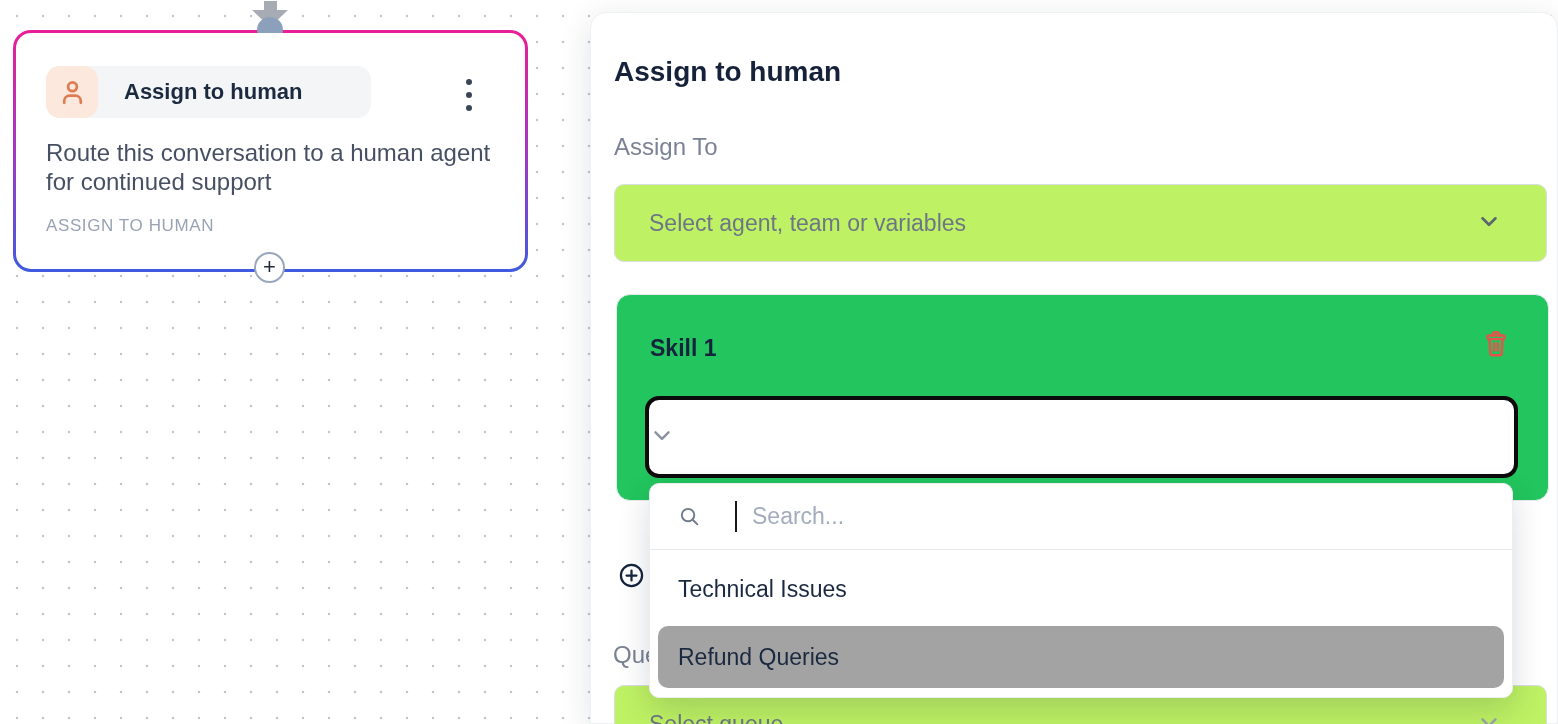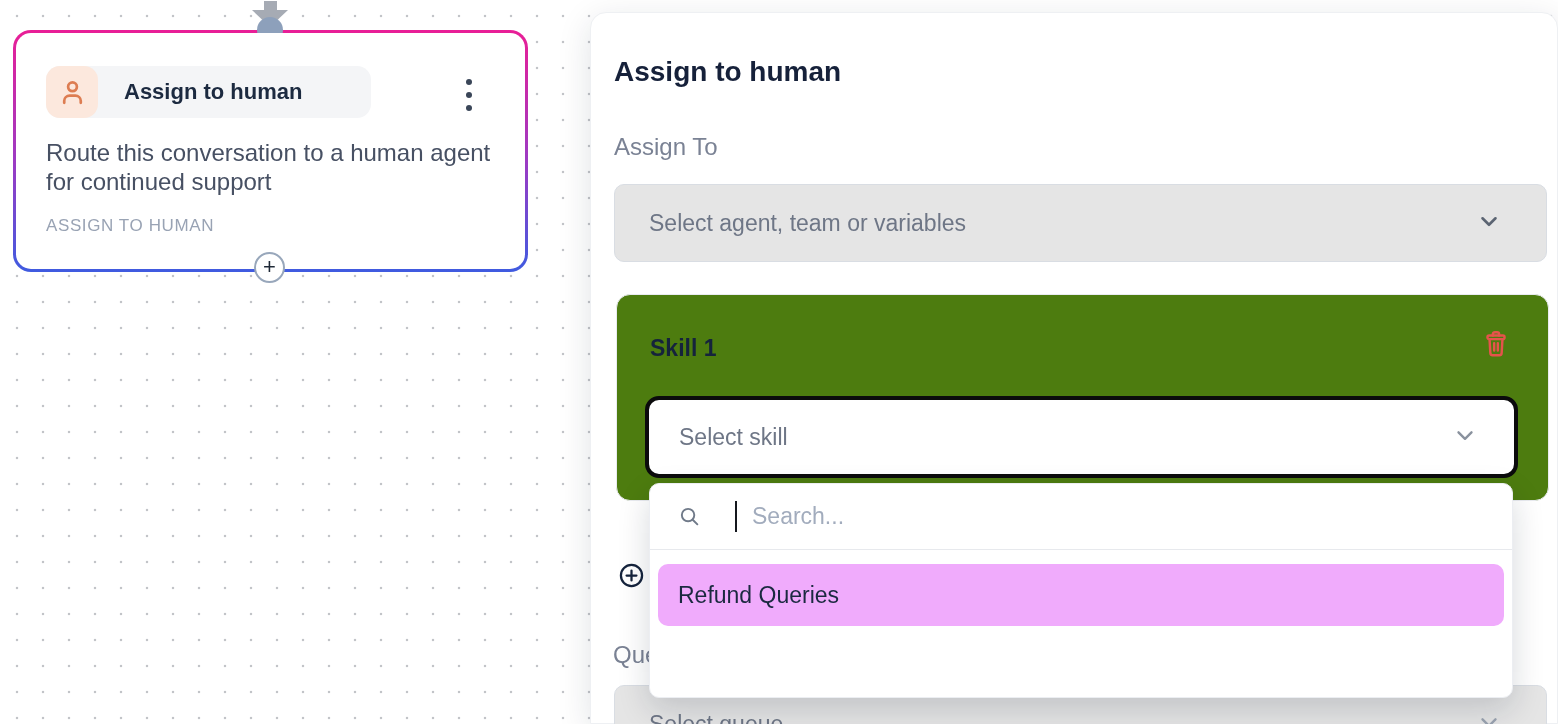--- a/index.html
+++ b/index.html
@@ -47,31 +47,31 @@
   .panel { position:absolute; left:590px; top:12px; width:968px; height:712px;
     background:#fff; border-radius:16px 16px 0 0; border:1px solid #eef0f3;
     box-shadow:0 8px 34px rgba(18,30,52,0.12); }
 
   .panel-title { position:absolute; left:23px; top:43px; font-size:28px;
     font-weight:700; color:#16213a; }
   .field-label { position:absolute; font-size:24px; color:#7a8294; }
   .lbl-assign { left:23px; top:120px;text-align:right; }
   .lbl-queue  { left:22px; top:628px; }
 
-  .select-field { position:absolute; background:#e5e5e5; border:1.5px solid #d9dde3;
+  .select-field { position:absolute; background:#bef264; border:1.5px solid #d9dde3;
     border-radius:10px; display:flex; align-items:center; cursor:pointer; }
   .select-field .ph { font-size:23px; color:#6e7686; margin-left:34px; flex:1; }
   .select-field .chev { margin-right:44px; }
 
   .f-assign { left:23px; top:171px; width:933px; height:78px; }
   .f-queue  { left:23px; top:672px; width:933px; height:78px; }
 
   
   .skill-card { position:absolute; left:25px; top:281px; width:933px; height:207px;
-    background:#4d7c0f; border:1px solid #e9ebf0; border-radius:14px; }
+    background:#22c55e; border:1px solid #e9ebf0; border-radius:14px; }
   .skill-title { position:absolute; left:33px; top:40px; font-size:23px;
     font-weight:600; color:#15233c; }
   .trash-btn { position:absolute; right:38px; top:34px; cursor:pointer; }
   .f-skill { position:absolute; left:28px; top:101px; width:873px; height:82px;
     background:#fff; border:4px solid #0b0b0c; border-radius:14px;
     display:flex; align-items:center; cursor:pointer; }
   .f-skill .ph { font-size:23px; color:#6e7686; margin-left:30px; flex:1; }
   .f-skill .chev { margin-right:36px; }
 
   .add-skill { position:absolute; left:27px; top:549px; cursor:pointer; }
@@ -83,21 +83,21 @@
   .search-row { height:66px; display:flex; align-items:center;
     border-bottom:1.5px solid #e7e9ed;gap:12px; }
   .search-row svg { margin-left:28px; }
   .caret { width:2px; height:31px; background:#15181e; margin-left:22px; }
   .search-input { border:none; outline:none; background:transparent;
     font-family:inherit; font-size:23px; color:#3a4355; margin-left:3px; width:600px; }
   .search-input::placeholder { color:#a2acbd; }
   .options { padding:8px; }
   .option { height:62px; display:flex; align-items:center; padding-left:20px;
     font-size:23px; color:#1b2940; border-radius:10px; cursor:pointer; }
-  .option.highlighted { background:#f0abfc; margin-top:6px; }
+  .option.highlighted { background:#a3a3a3; margin-top:6px; }
 </style>
 </head>
 <body>
 
 <div class="canvas"></div>
 
 <div class="node-wrap">
   <div class="arrow-stem"></div>
   <div class="arrow-head"></div>
   <div class="top-port"></div>
@@ -144,21 +144,20 @@
     <div class="skill-title">Skill 1</div>
     <div class="trash-btn">
       <svg width="28" height="30" viewBox="0 0 24 26" fill="none" stroke="#e5534b" stroke-width="2.1" stroke-linecap="round" stroke-linejoin="round">
         <path d="M9.3 5.6V4.4c0-.9.8-1.6 1.7-1.6h2c.9 0 1.7.7 1.7 1.6v1.2"></path>
         <rect x="4.6" y="5.6" width="14.8" height="3.2" rx="1.4"></rect>
         <path d="M6.4 8.8l.7 12.1c.1 1.1 1 1.9 2 1.9h5.8c1 0 1.9-.8 2-1.9l.7-12.1"></path>
         <path d="M10.4 12.4v6.2M13.6 12.4v6.2"></path>
       </svg>
     </div>
     <div class="f-skill">
-      <span class="ph">Select skill</span>
       <span class="chev">
         <svg width="26" height="26" viewBox="0 0 24 24" fill="none" stroke="#8a929e" stroke-width="2.2" stroke-linecap="round" stroke-linejoin="round">
             <polyline points="6,9.5 12,15.5 18,9.5"></polyline>
           </svg>
       </span>
     </div>
   </div>
 
   <div class="add-skill">
     <svg width="27" height="27" viewBox="0 0 24 24" fill="none" stroke="#15233c" stroke-width="2" stroke-linecap="round">
@@ -181,17 +180,18 @@
   <div class="dropdown">
     <div class="search-row">
       <svg width="23" height="23" viewBox="0 0 24 24" fill="none" stroke="#707a89" stroke-width="2" stroke-linecap="round">
         <circle cx="10.5" cy="10.5" r="6.5"></circle>
         <path d="M15.6 15.6l4.6 4.6"></path>
       </svg>
       <div class="caret"></div>
       <input class="search-input" type="text" placeholder="Search..." style="">
     </div>
     <div class="options">
+      <div class="option">Technical Issues</div>
       <div class="option highlighted">Refund Queries</div>
     </div>
   </div>
 
 </div>
 
 </body></html>

